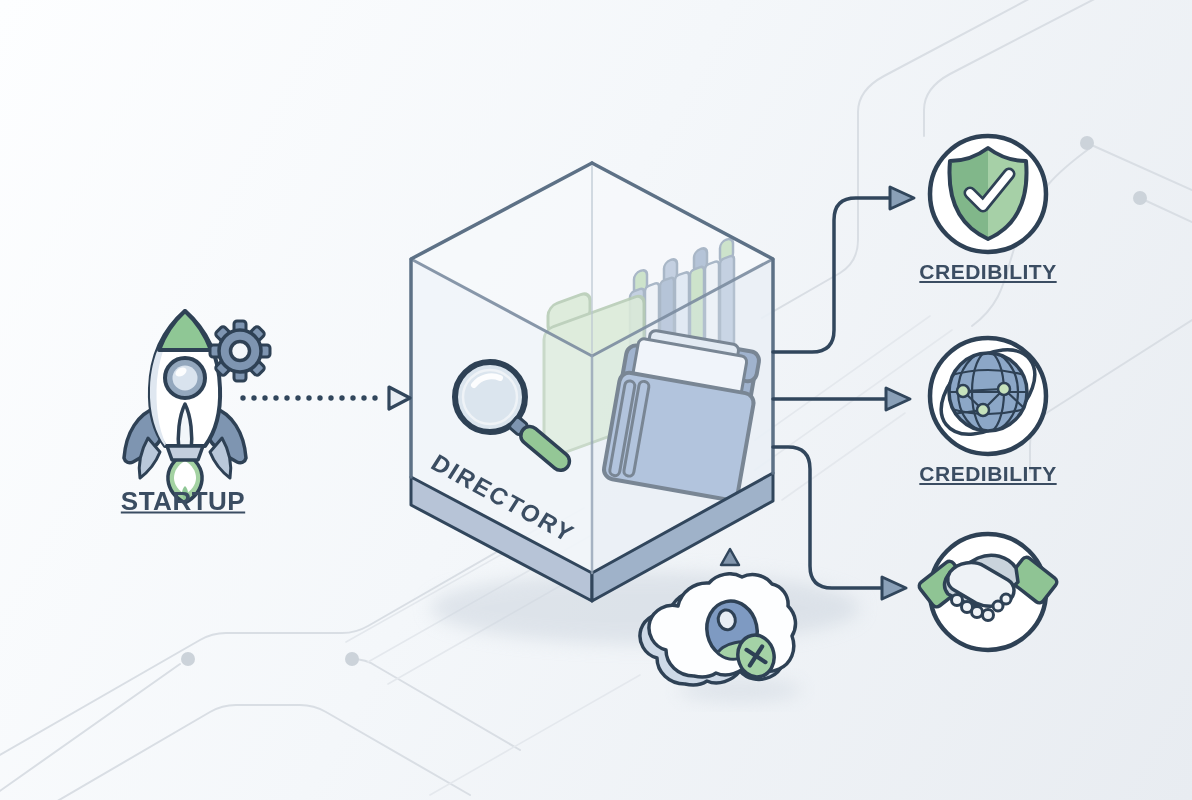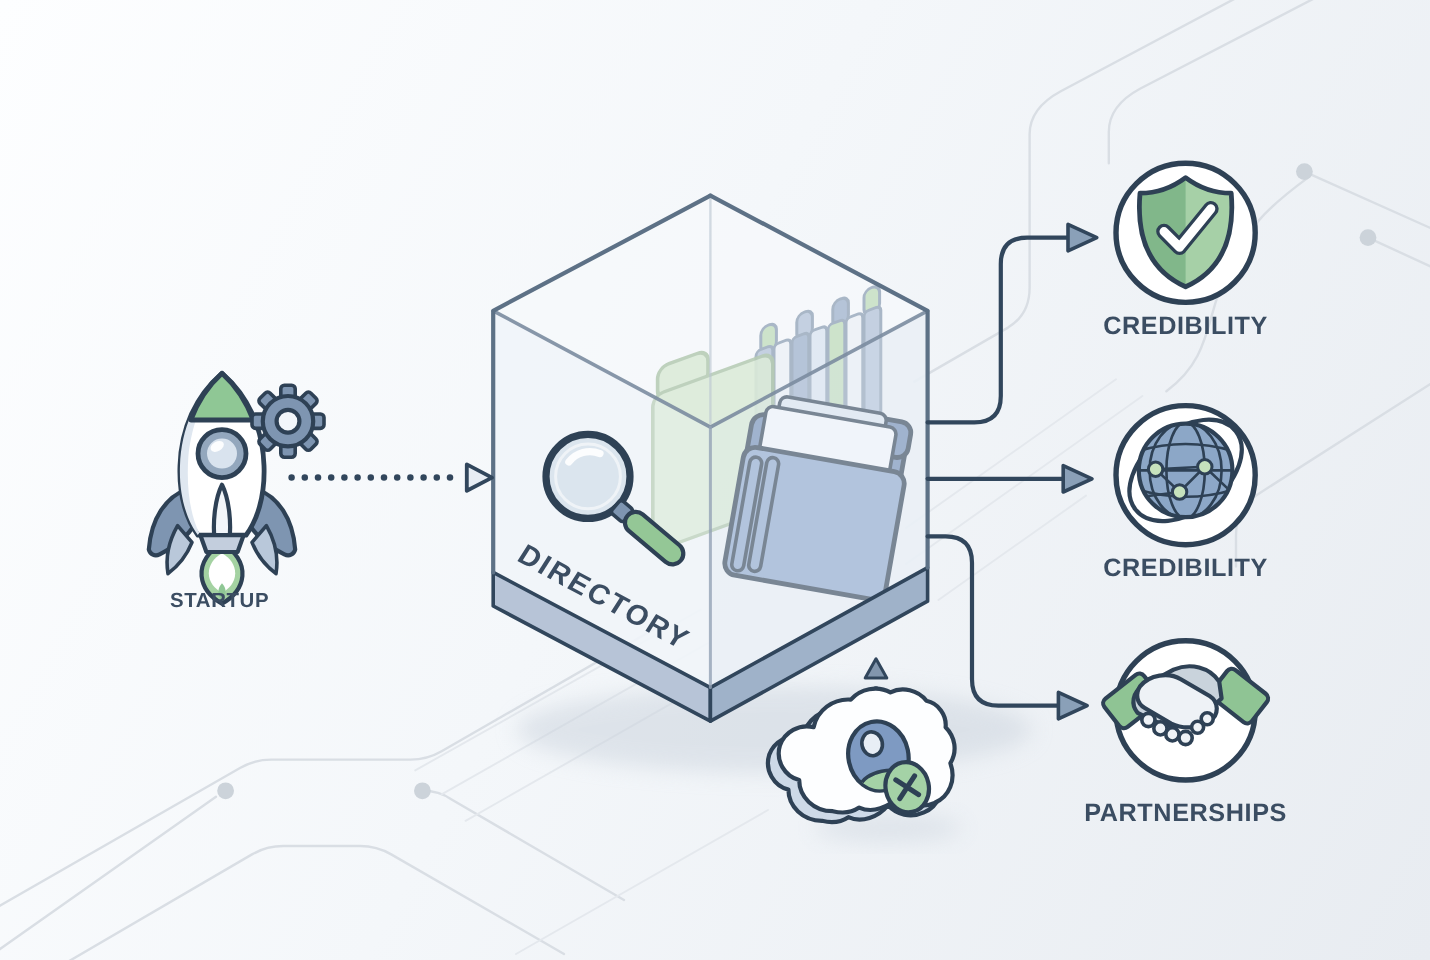--- a/index.html
+++ b/index.html
@@ -6,22 +6,23 @@
   .canvas{
     position:relative;width:1192px;height:800px;overflow:hidden;
     background:linear-gradient(118deg,#fdfeff 0%,#f4f7fa 45%,#e8ecf1 100%);
     font-family:"Liberation Sans",sans-serif;
   }
   .art{position:absolute;left:0;top:0;}
   .label{
     position:absolute;transform:translate(-50%,-50%);
     font-weight:bold;color:#3b4d62;letter-spacing:.5px;white-space:nowrap;
     font-size:21px;
+    text-decoration:underline;
   }
-  .label.big{font-size:17px;}
+  .label.big{font-size:26px;}
   .hub-label{
     position:absolute;left:441px;top:449px;transform-origin:0 0;
     transform:rotate(28.5deg) skewX(-4deg);
     font-weight:bold;color:#3b4d62;font-size:24px;letter-spacing:2px;white-space:nowrap;
   }
 </style>
 </head>
 <body>
 
 <div class="canvas">
@@ -276,15 +277,14 @@
         <circle cx="1006" cy="599" r="5"></circle>
       </g>
     </g>
   </g>
 </svg>
 
 <div class="label big" style="left:183px;top:501px">STARTUP</div>
 <div class="hub-label">DIRECTORY</div>
 <div class="label" style="left:988px;top:272px">CREDIBILITY</div>
 <div class="label" style="left:988px;top:474px">CREDIBILITY</div>
-<div class="label" style="left:988px;top:678px">PARTNERSHIPS</div>
 
 </div>
 
 </body></html>

